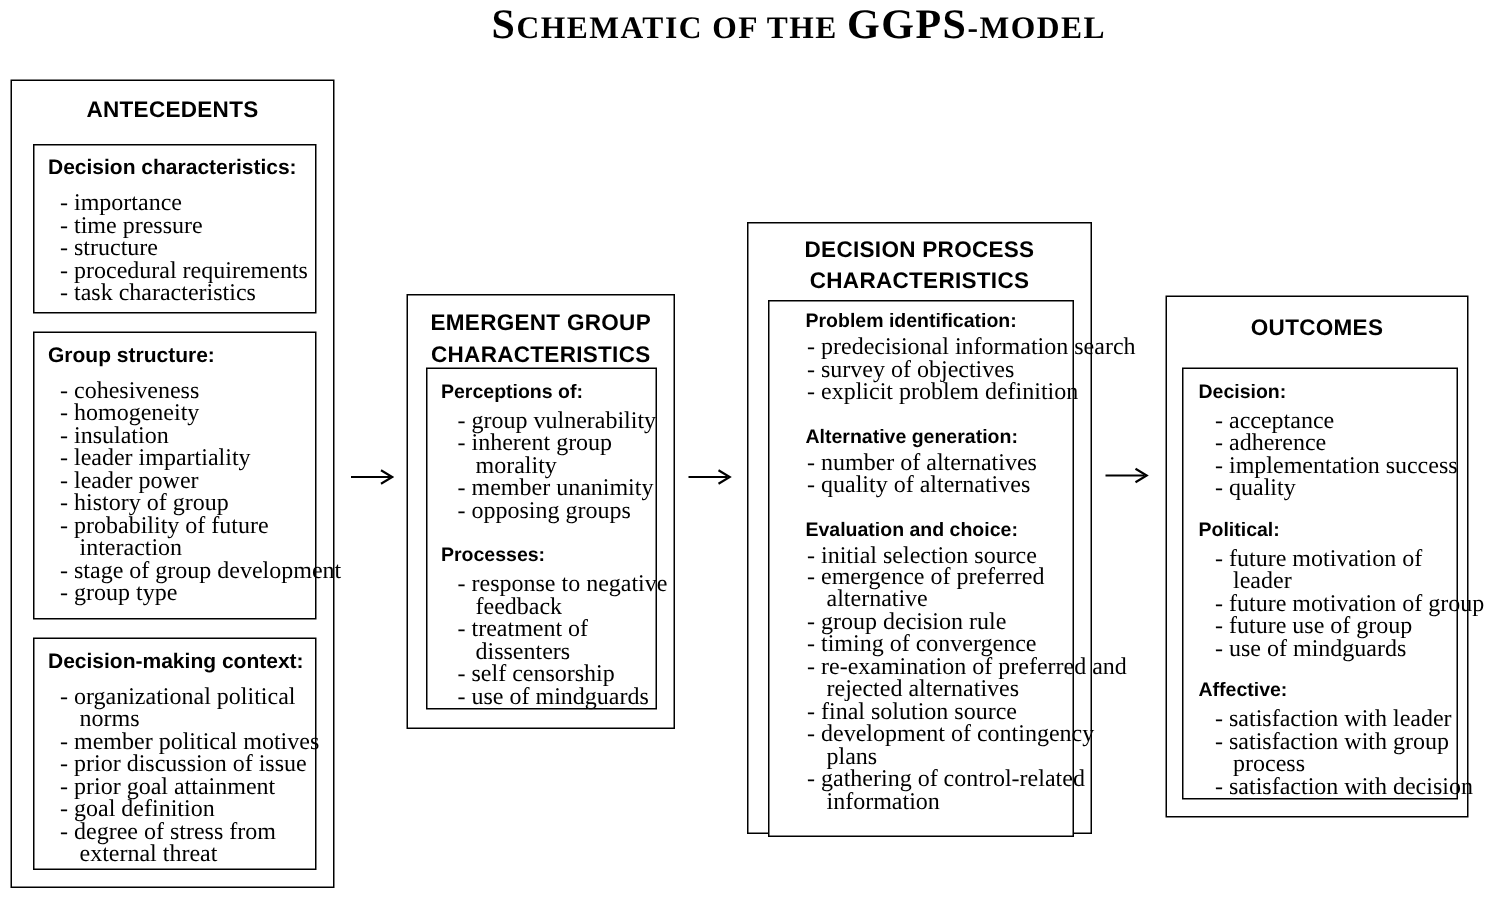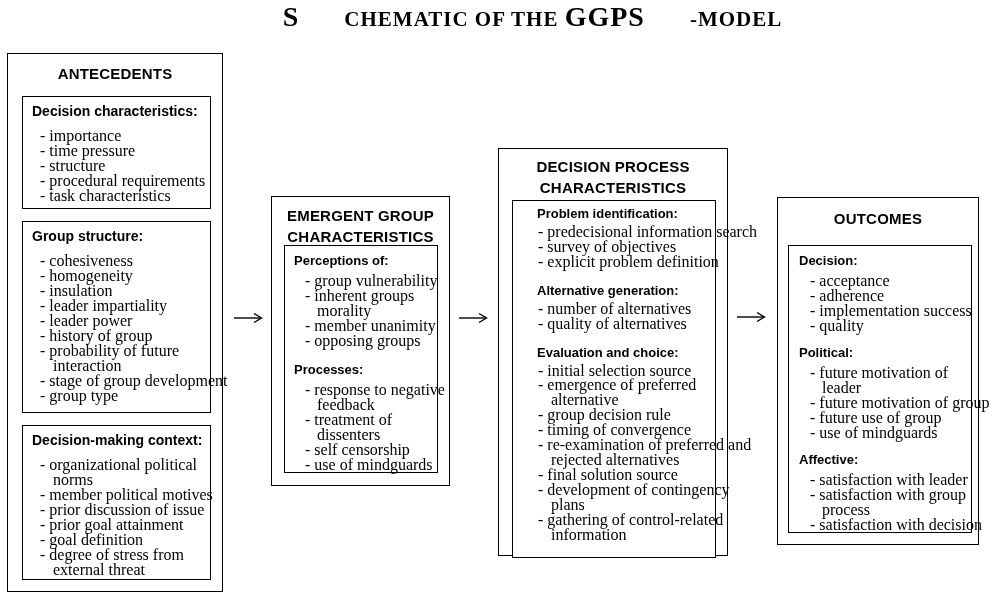--- a/index.html
+++ b/index.html
@@ -5,21 +5,21 @@
   html,body{margin:0;padding:0;background:#ffffff;}
   .page{position:relative;width:993px;height:600px;background:#ffffff;color:#000;
         font-family:"Liberation Serif", serif;overflow:hidden;}
 
   
   .title{position:absolute;top:0;left:0;width:100%;box-sizing:border-box;
          padding-left:72px;text-align:center;white-space:nowrap;
          font-family:"Liberation Serif", serif;font-weight:bold;letter-spacing:1px;
          line-height:34px;}
   .t-big{font-size:28px;}
-  .t-small{font-size:21px;margin-left:45px;}
+  .t-small{font-size:21px;}
 
   
   .box{position:absolute;border:1px solid #000;background:#fff;box-sizing:border-box;}
   .box-header{font-family:"Liberation Sans", sans-serif;font-weight:bold;
               font-size:15px;line-height:21px;text-align:center;
               white-space:pre-line;letter-spacing:.2px;}
   .subbox{position:absolute;border:1px solid #000;box-sizing:border-box;background:#fff;}
   .sec-header{font-family:"Liberation Sans", sans-serif;font-weight:bold;
               font-size:13px;line-height:17px;margin:0 0 4px 0;}
   .list{margin:0;}
@@ -119,21 +119,21 @@
     <path d="M21 3.5 L28.5 8 L21 12.5" fill="none" stroke="#000" stroke-width="1.4"></path>
   </svg>
 
   <div class="box box-emergent">
     <div class="box-header">EMERGENT GROUP
 CHARACTERISTICS</div>
     <div class="subbox">
       <div class="sec-header">Perceptions of:</div>
       <div class="list">
           <div class="li">- group vulnerability</div>
-          <div class="li">- inherent groups
+          <div class="li">- inherent group
 morality</div>
           <div class="li">- member unanimity</div>
           <div class="li">- opposing groups</div>
         </div>
       <div class="sec-header sec-gap">Processes:</div>
       <div class="list">
           <div class="li">- response to negative
 feedback</div>
           <div class="li">- treatment of
 dissenters</div>

